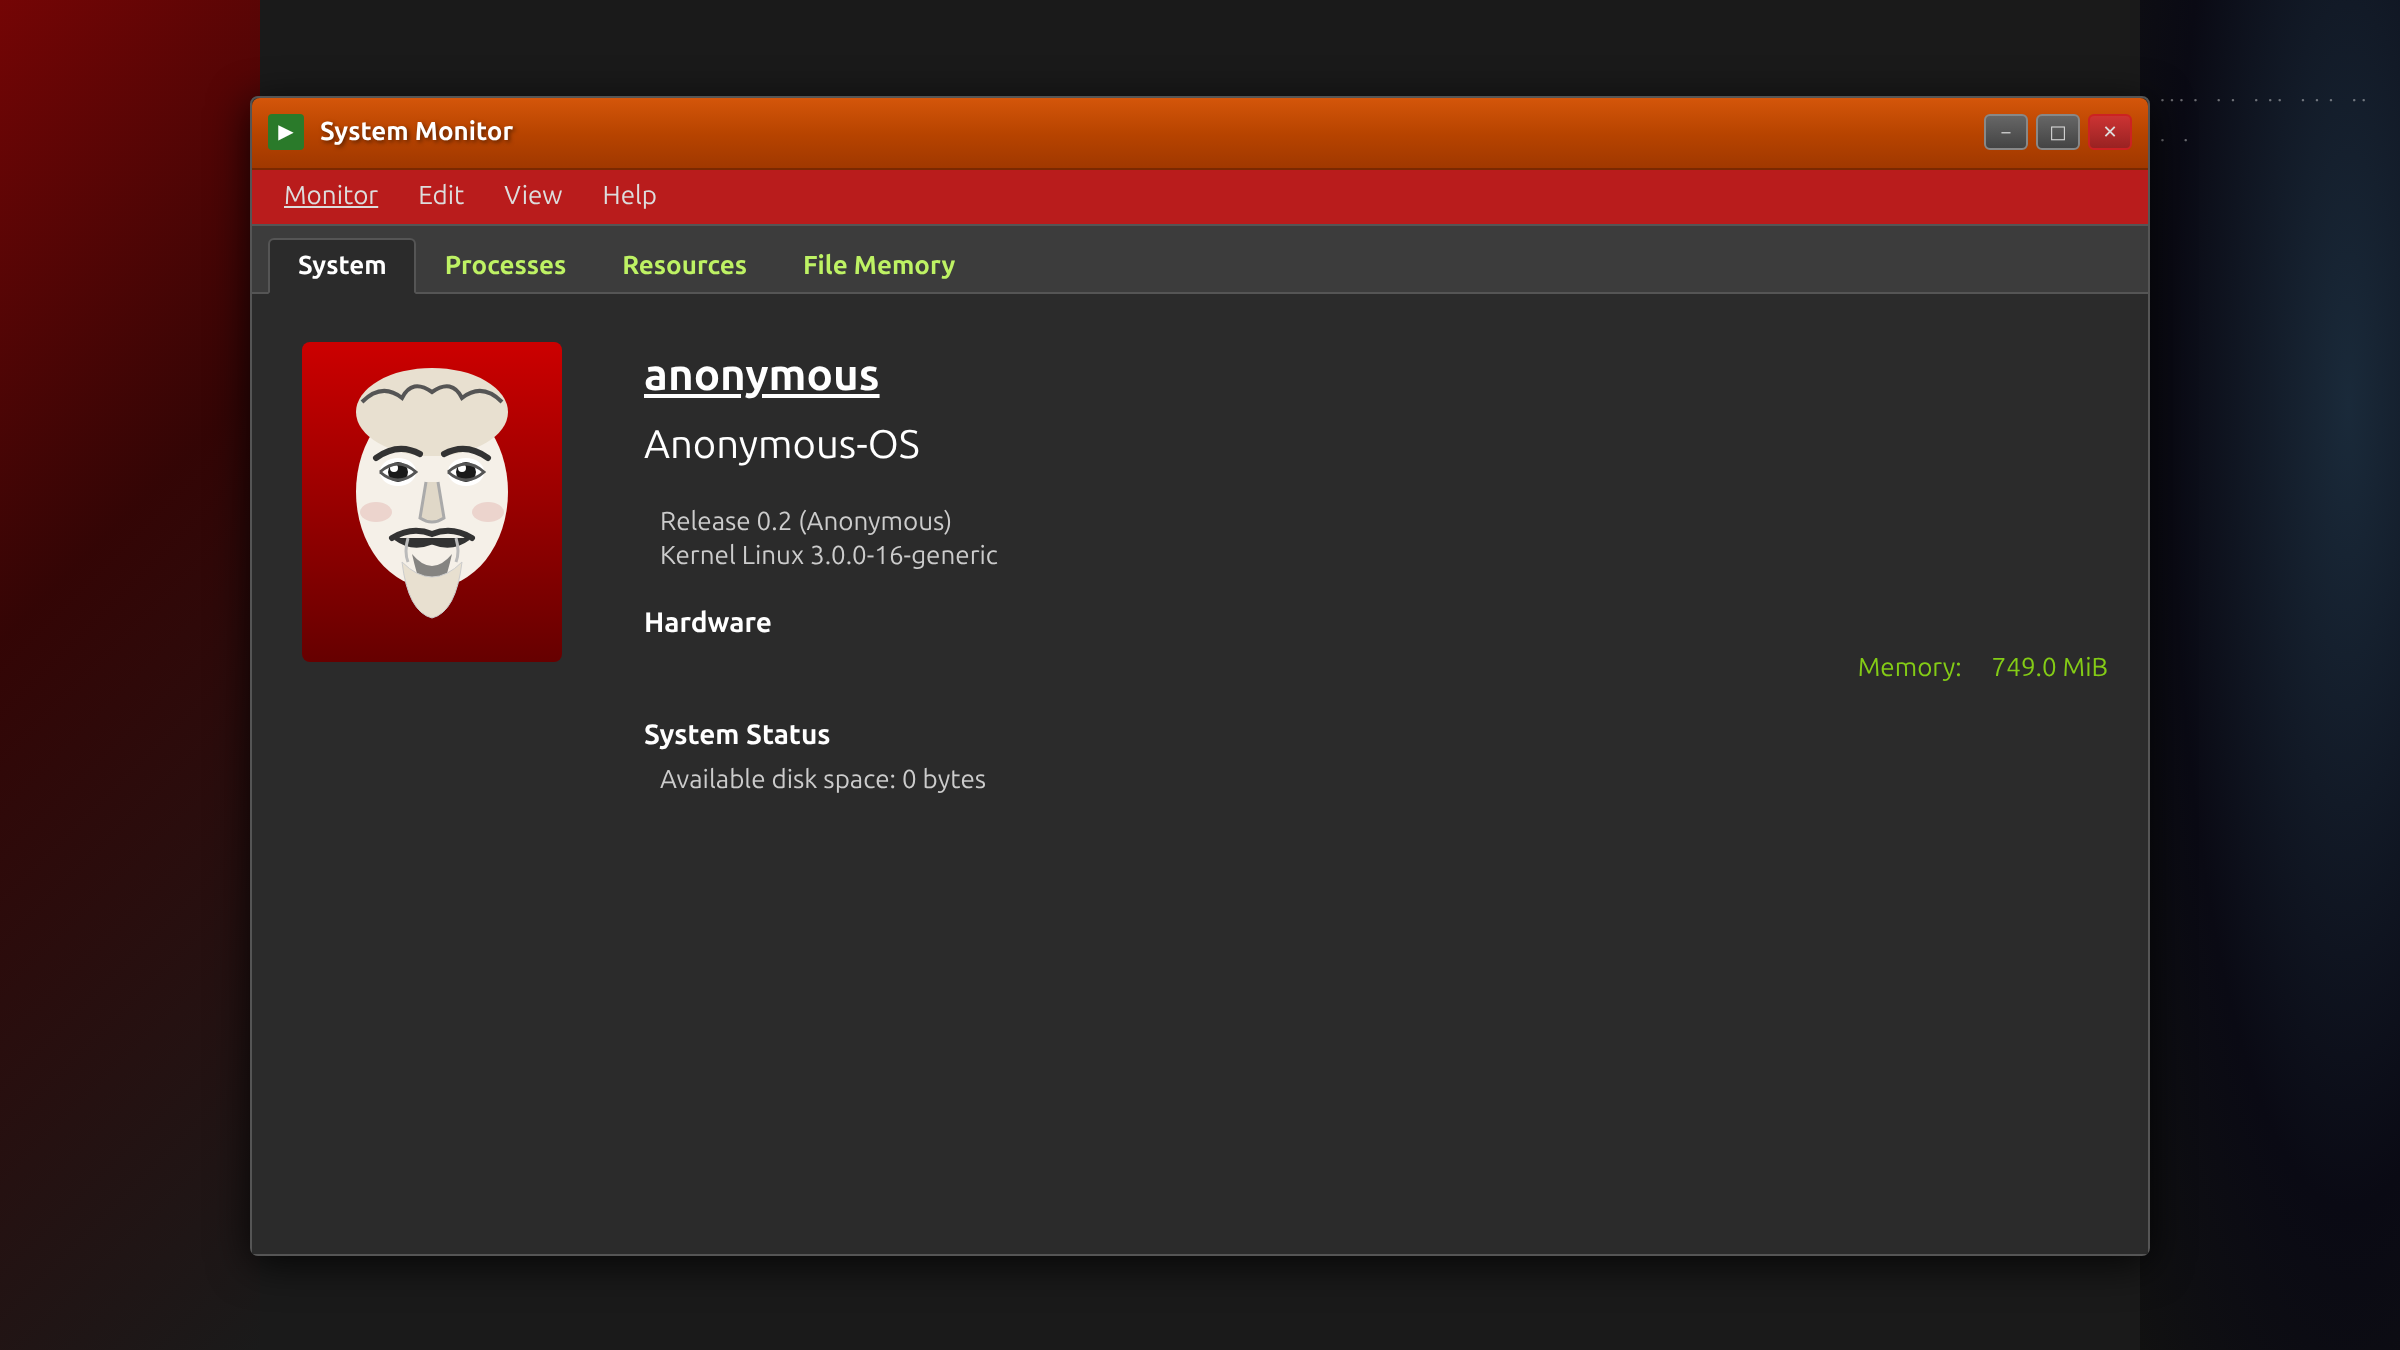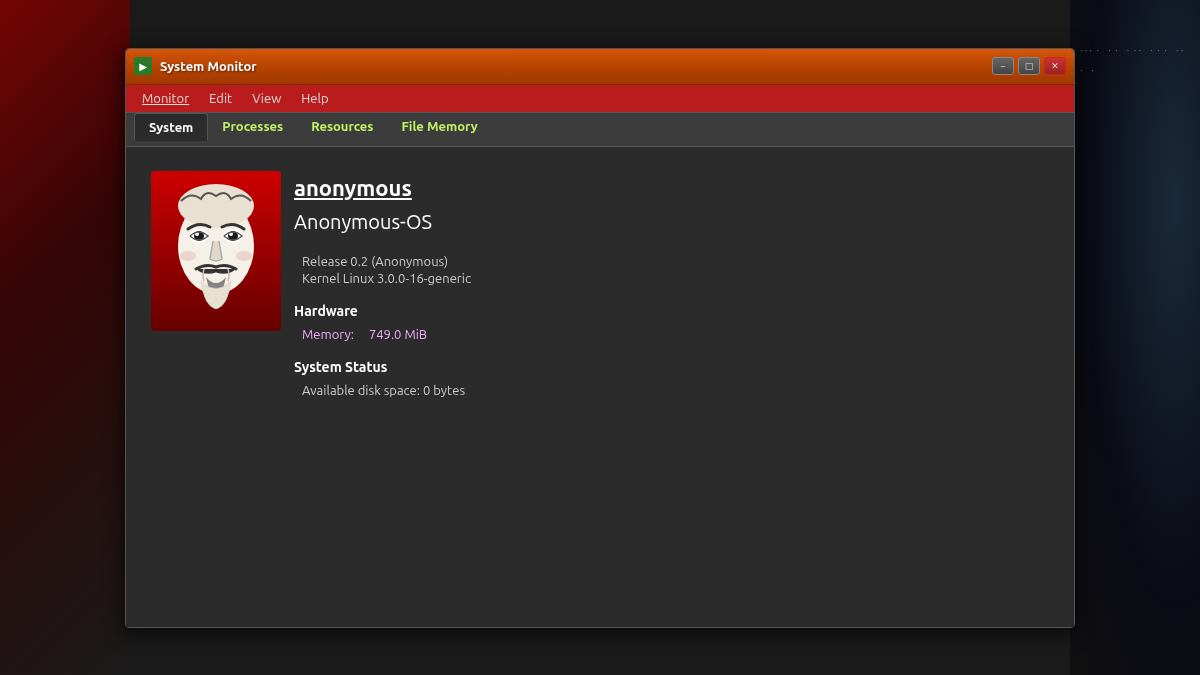--- a/index.html
+++ b/index.html
@@ -140,21 +140,21 @@
 
     .menu-item.underlined {
       text-decoration: underline;
     }
 
     
     .tabbar {
       height: 34px;
       background: #3c3c3c;
       display: flex;
-      align-items: flex-start;
+      align-items: flex-end;
       padding: 0 8px;
       border-bottom: 1px solid #555;
     }
 
     .tab {
       padding: 6px 14px;
       font-size: 13px;
       cursor: pointer;
       color: #bef264;
       border-radius: 3px 3px 0 0;
@@ -169,21 +169,21 @@
       margin-bottom: -1px;
       font-weight: bold;
     }
 
     
     .content {
       flex: 1;
       background: #2b2b2b;
       display: flex;
       padding: 24px 20px;
-      gap: 8px;
+      gap: 36px;
     }
 
     
     .logo-area {
       width: 140px;
       flex-shrink: 0;
       display: flex;
       flex-direction: column;
       align-items: center;
     }
@@ -237,23 +237,24 @@
     .section-header {
       font-size: 14px;
       font-weight: bold;
       color: #ffffff;
       margin-top: 18px;
       margin-bottom: 8px;
     }
 
     .hardware-line {
       font-size: 13px;
-      color: #f0abfc;
+      color: #84cc16;
       margin-bottom: 3px;
       padding-left: 8px;
+      text-align: right;
     }
   </style>
 </head>
 <body>
 
 <div class="bg-left"></div>
 <div class="bg-right"></div>
 
 <div class="window">
 

